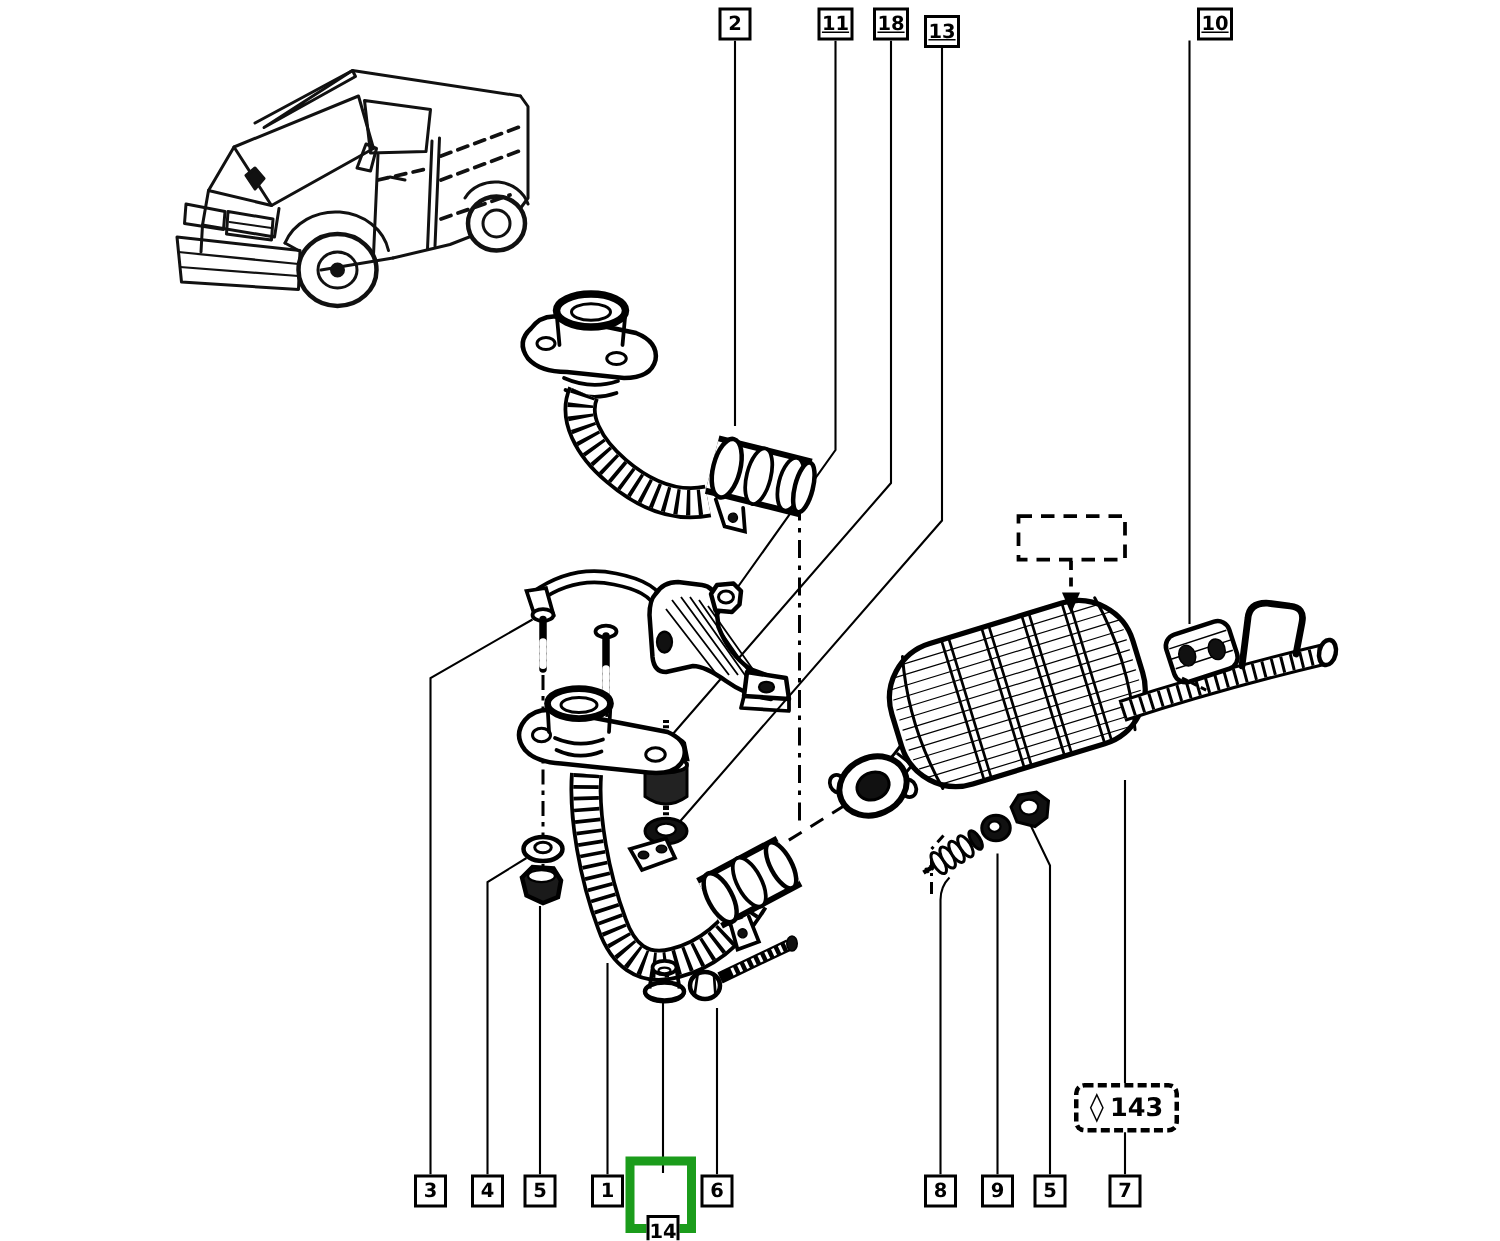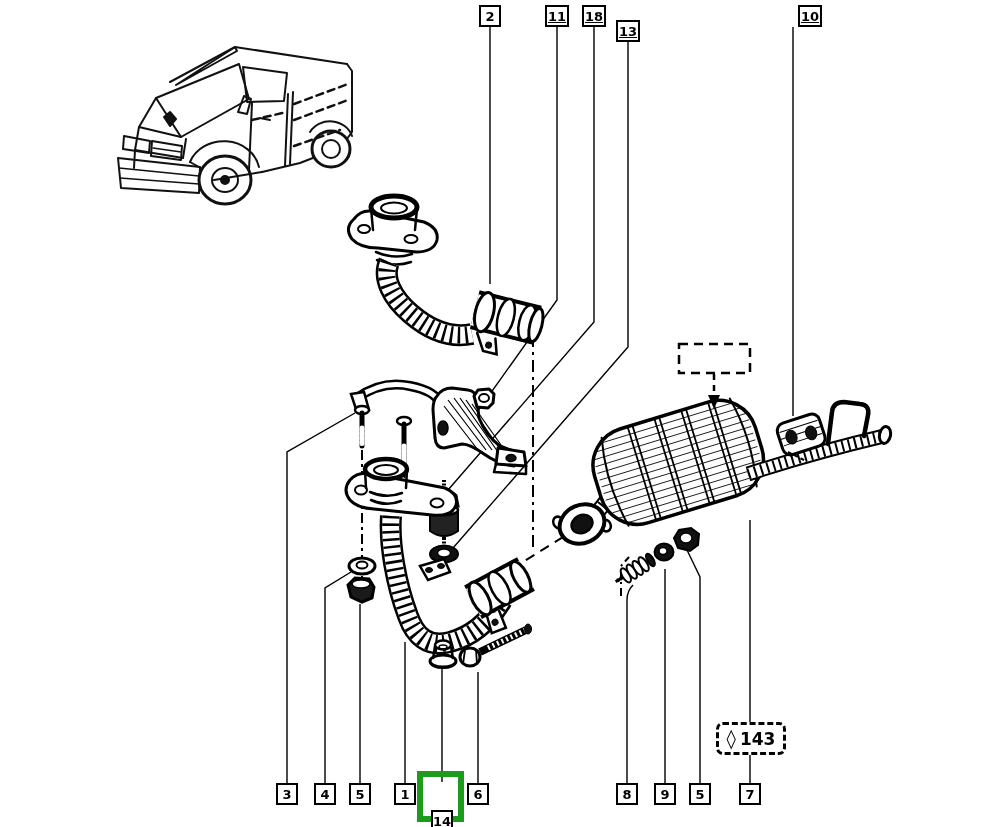--- a/index.html
+++ b/index.html
@@ -275,21 +275,21 @@
     <rect x="679" y="344" width="71" height="29" stroke-width="2.5" stroke-dasharray="9 6"></rect>
     <path d="M714,374 L714,396" stroke-width="2.5" stroke-dasharray="6 5"></path>
     <polygon points="708,395 720,395 714,409" fill="#000" stroke="none"></polygon>
   </g>
 
 </svg>
 
   <div class="callout" style="left:479px;top:5px;">2</div>
   <div class="callout w24" style="left:545px;top:5px;">11</div>
   <div class="callout w24" style="left:582px;top:5px;">18</div>
-  <div class="callout w24" style="left:616px;top:20px;">13</div>
+  <div class="callout w24" style="left:616px;top:10px;">13</div>
   <div class="callout w24" style="left:798px;top:5px;">10</div>
 
   <div class="callout" style="left:276px;top:783px;">3</div>
   <div class="callout" style="left:314px;top:783px;">4</div>
   <div class="callout" style="left:349px;top:783px;">5</div>
   <div class="callout" style="left:394px;top:783px;">1</div>
 
   <div class="green-frame" style="border-color: rgb(27, 156, 27);"></div>
   <div class="callout" style="left:431px;top:782px;margin-top:28px;">14</div>
 

